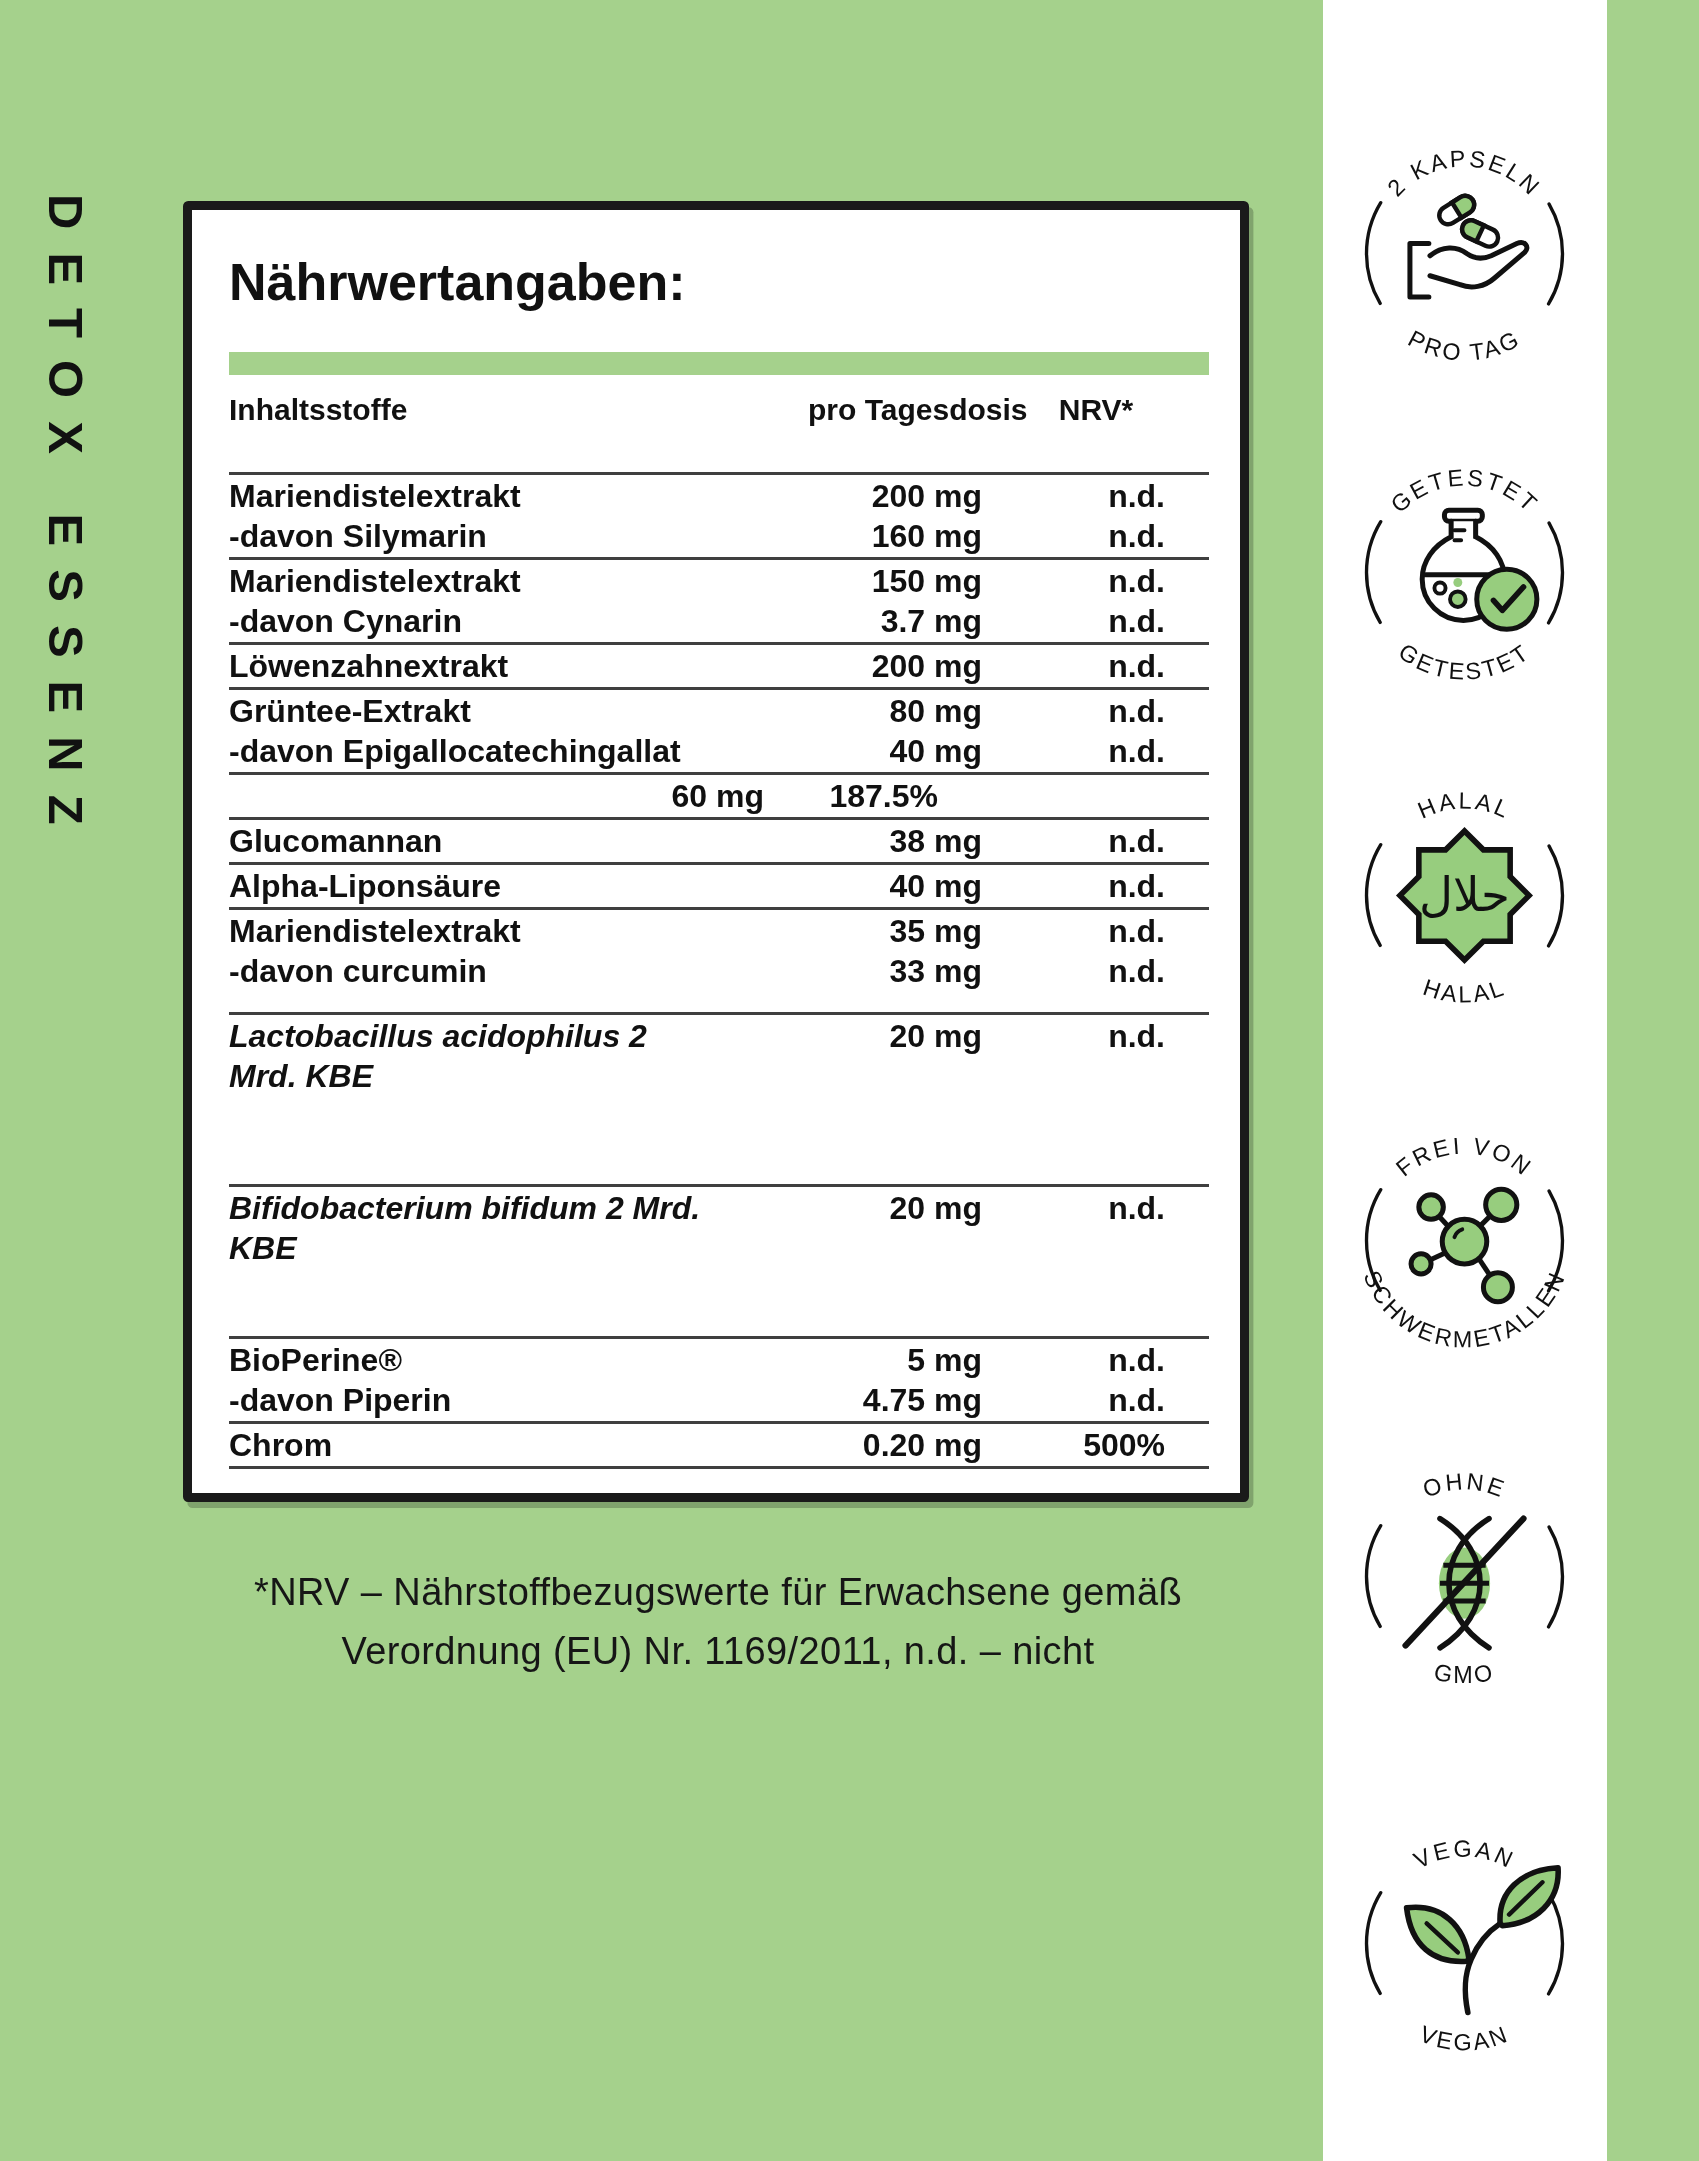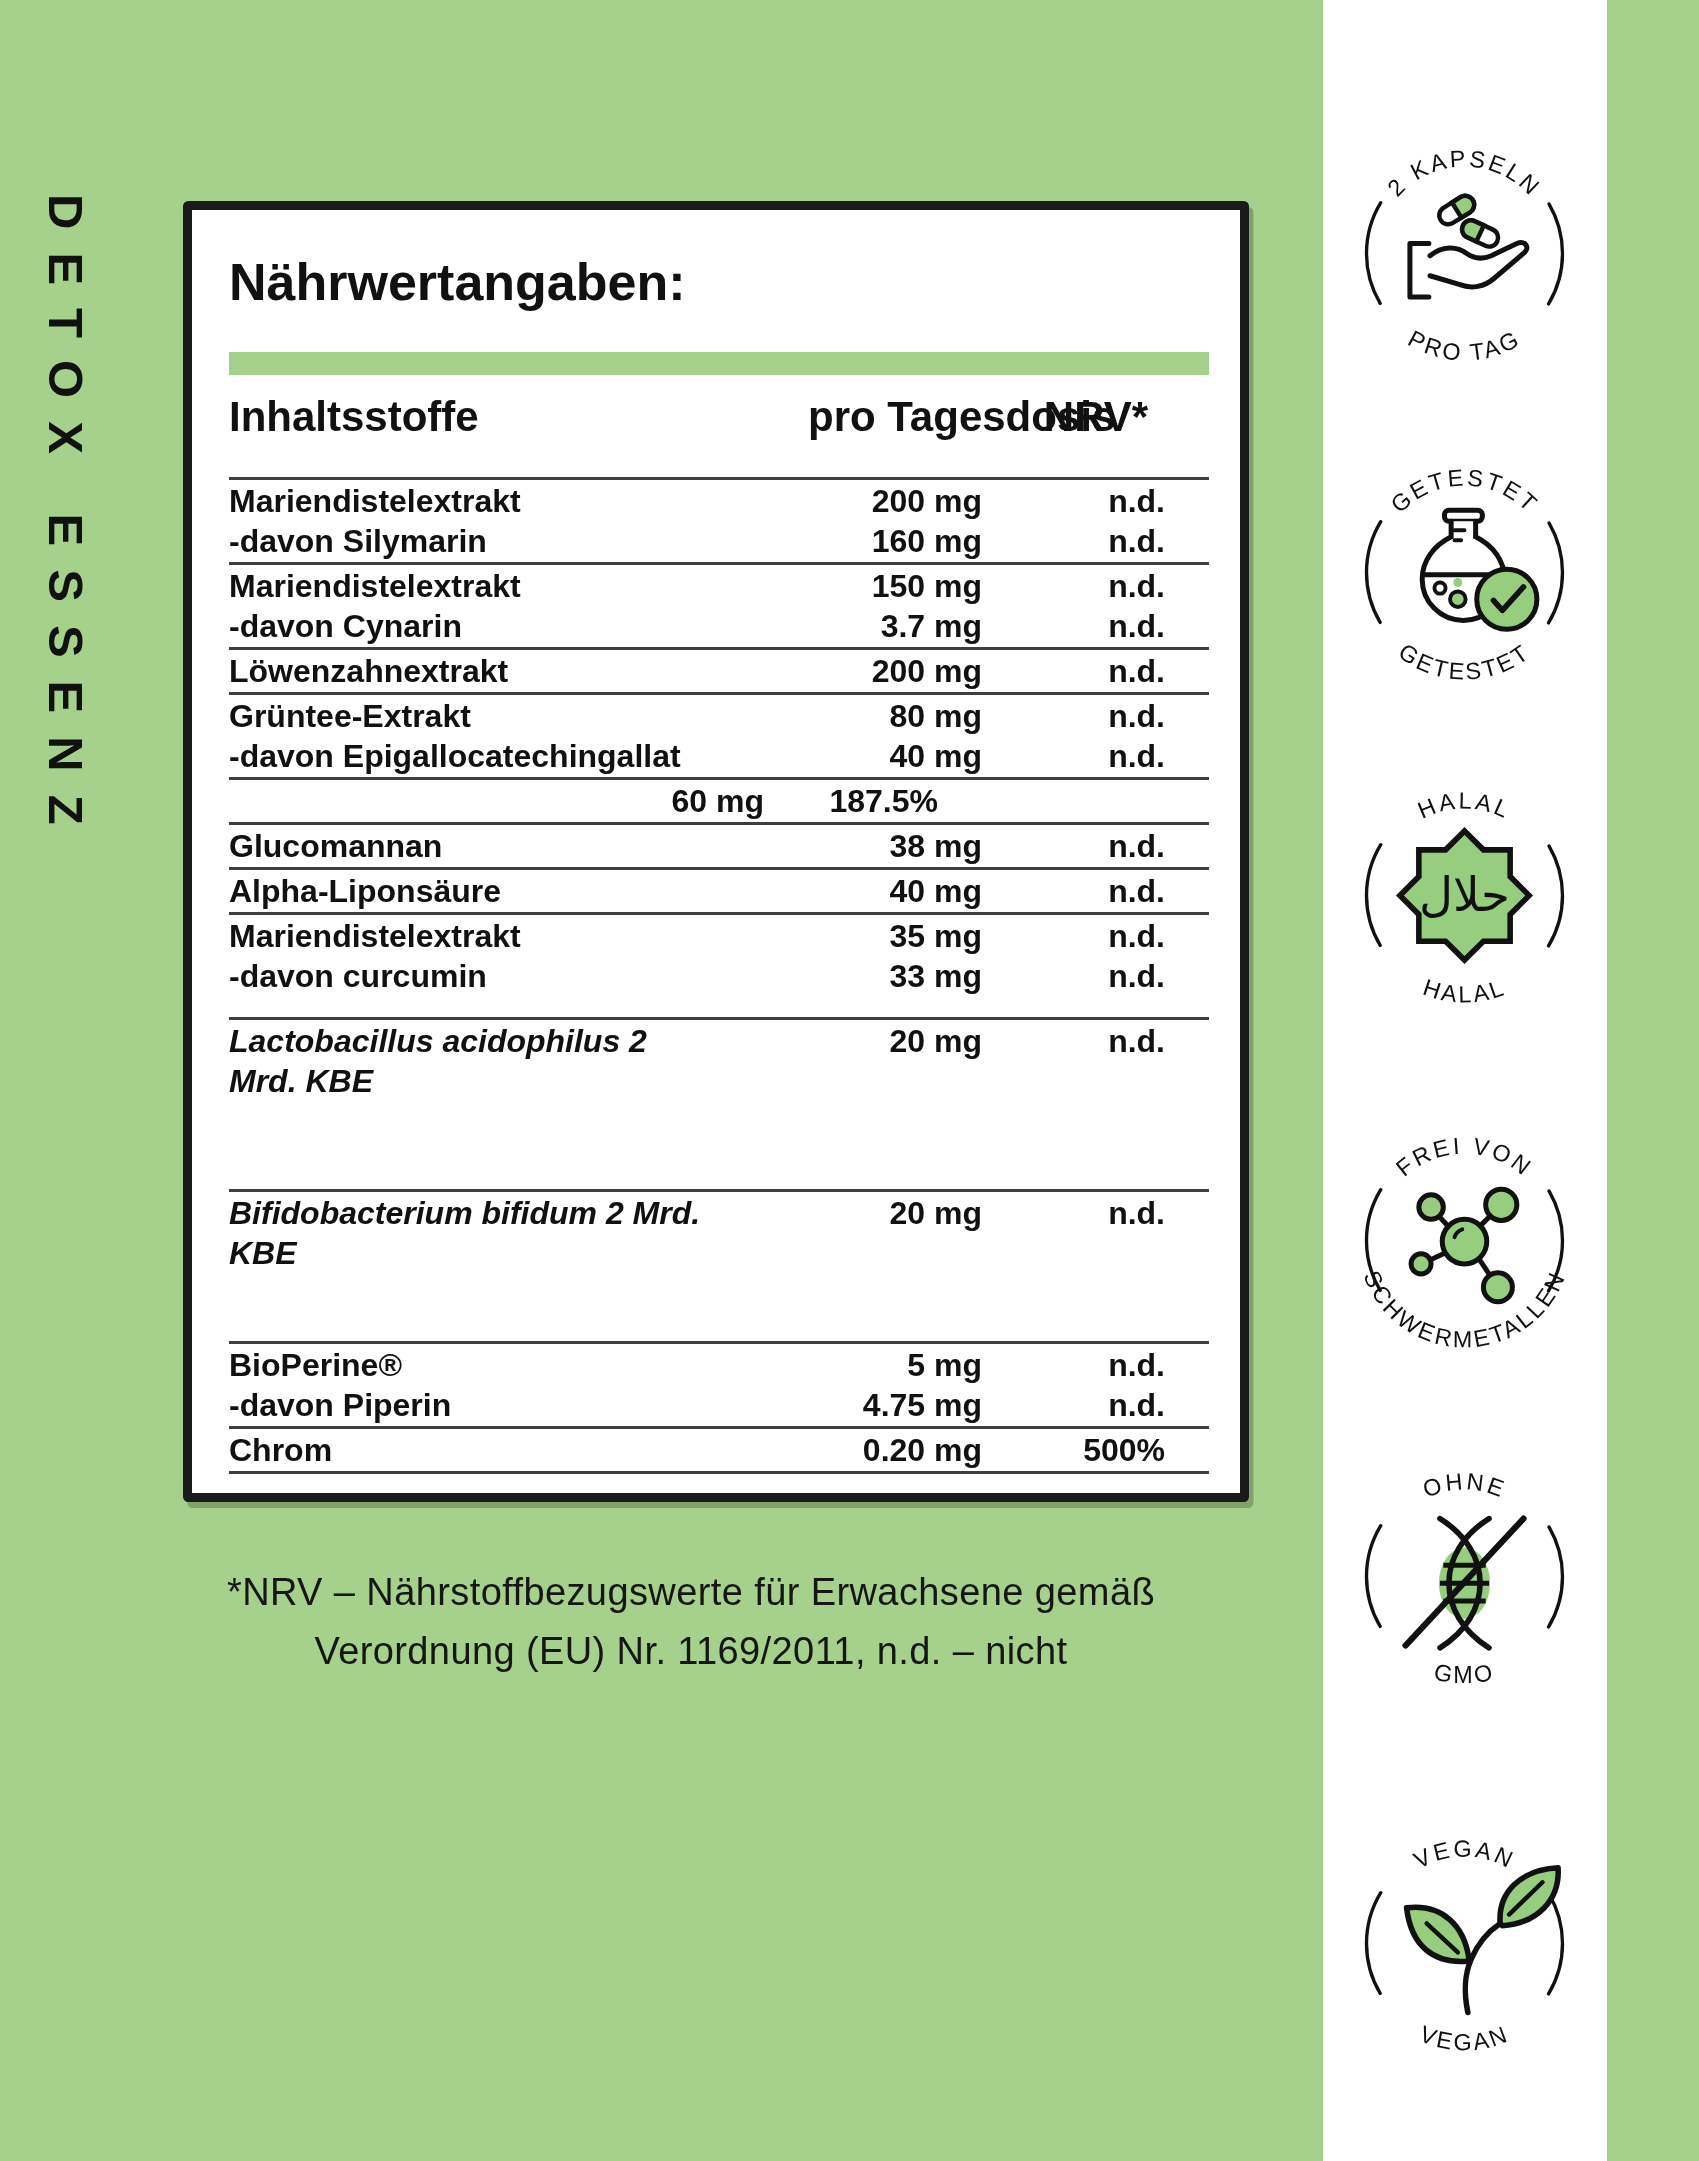--- a/index.html
+++ b/index.html
@@ -53,41 +53,41 @@
   }
   .card-title{
     font-size:52px; font-weight:700; letter-spacing:0;
     margin-bottom:40px;
   }
   .green-bar{
     width:100%; height:23px; background:var(--bg);
   }
   .table-header{
     display:grid; grid-template-columns:1fr 218px 227px;
-    margin-top:17.5px; margin-bottom:36px;
-    font-size:42px; font-weight:700;
+    margin-top:17.5px; margin-bottom:45px;
+    font-size:30px; font-weight:700;
   }
   .th-dose{text-align:right; transform:translateX(44px); white-space:nowrap;}
   .th-nrv{text-align:center; padding-right:44px;padding-left:45px;}
   .table-body{border-bottom:3.5px solid var(--line);}
   .row-group{border-top:3.5px solid var(--line); padding:1px 0;}
   .row-group.tall{padding-bottom:68px;margin-top:20px;}
   .row-line{
     display:grid; grid-template-columns:1fr 218px 227px;
     align-items:start;
     font-size:32px; font-weight:700; line-height:40px;
   }
   .cell.name{max-width:476px;}
   .cell.name.italic{font-style:italic;}
   .cell.dose{text-align:right; white-space:nowrap;}
   .cell.nrv{text-align:right; padding-right:44px; white-space:nowrap;}
   
   .footnote{
     position:absolute;
-    left:106px; top:1563px; width:1170px;
+    left:133px; top:1563px; width:1170px;
     text-align:center;
     font-size:38px; font-weight:400; line-height:1.55;
     letter-spacing:0.4px;
     color:#161616;
   }
 </style>
 </head>
 <body>
 
 <div class="side-label">DETOX ESSENZ</div>

